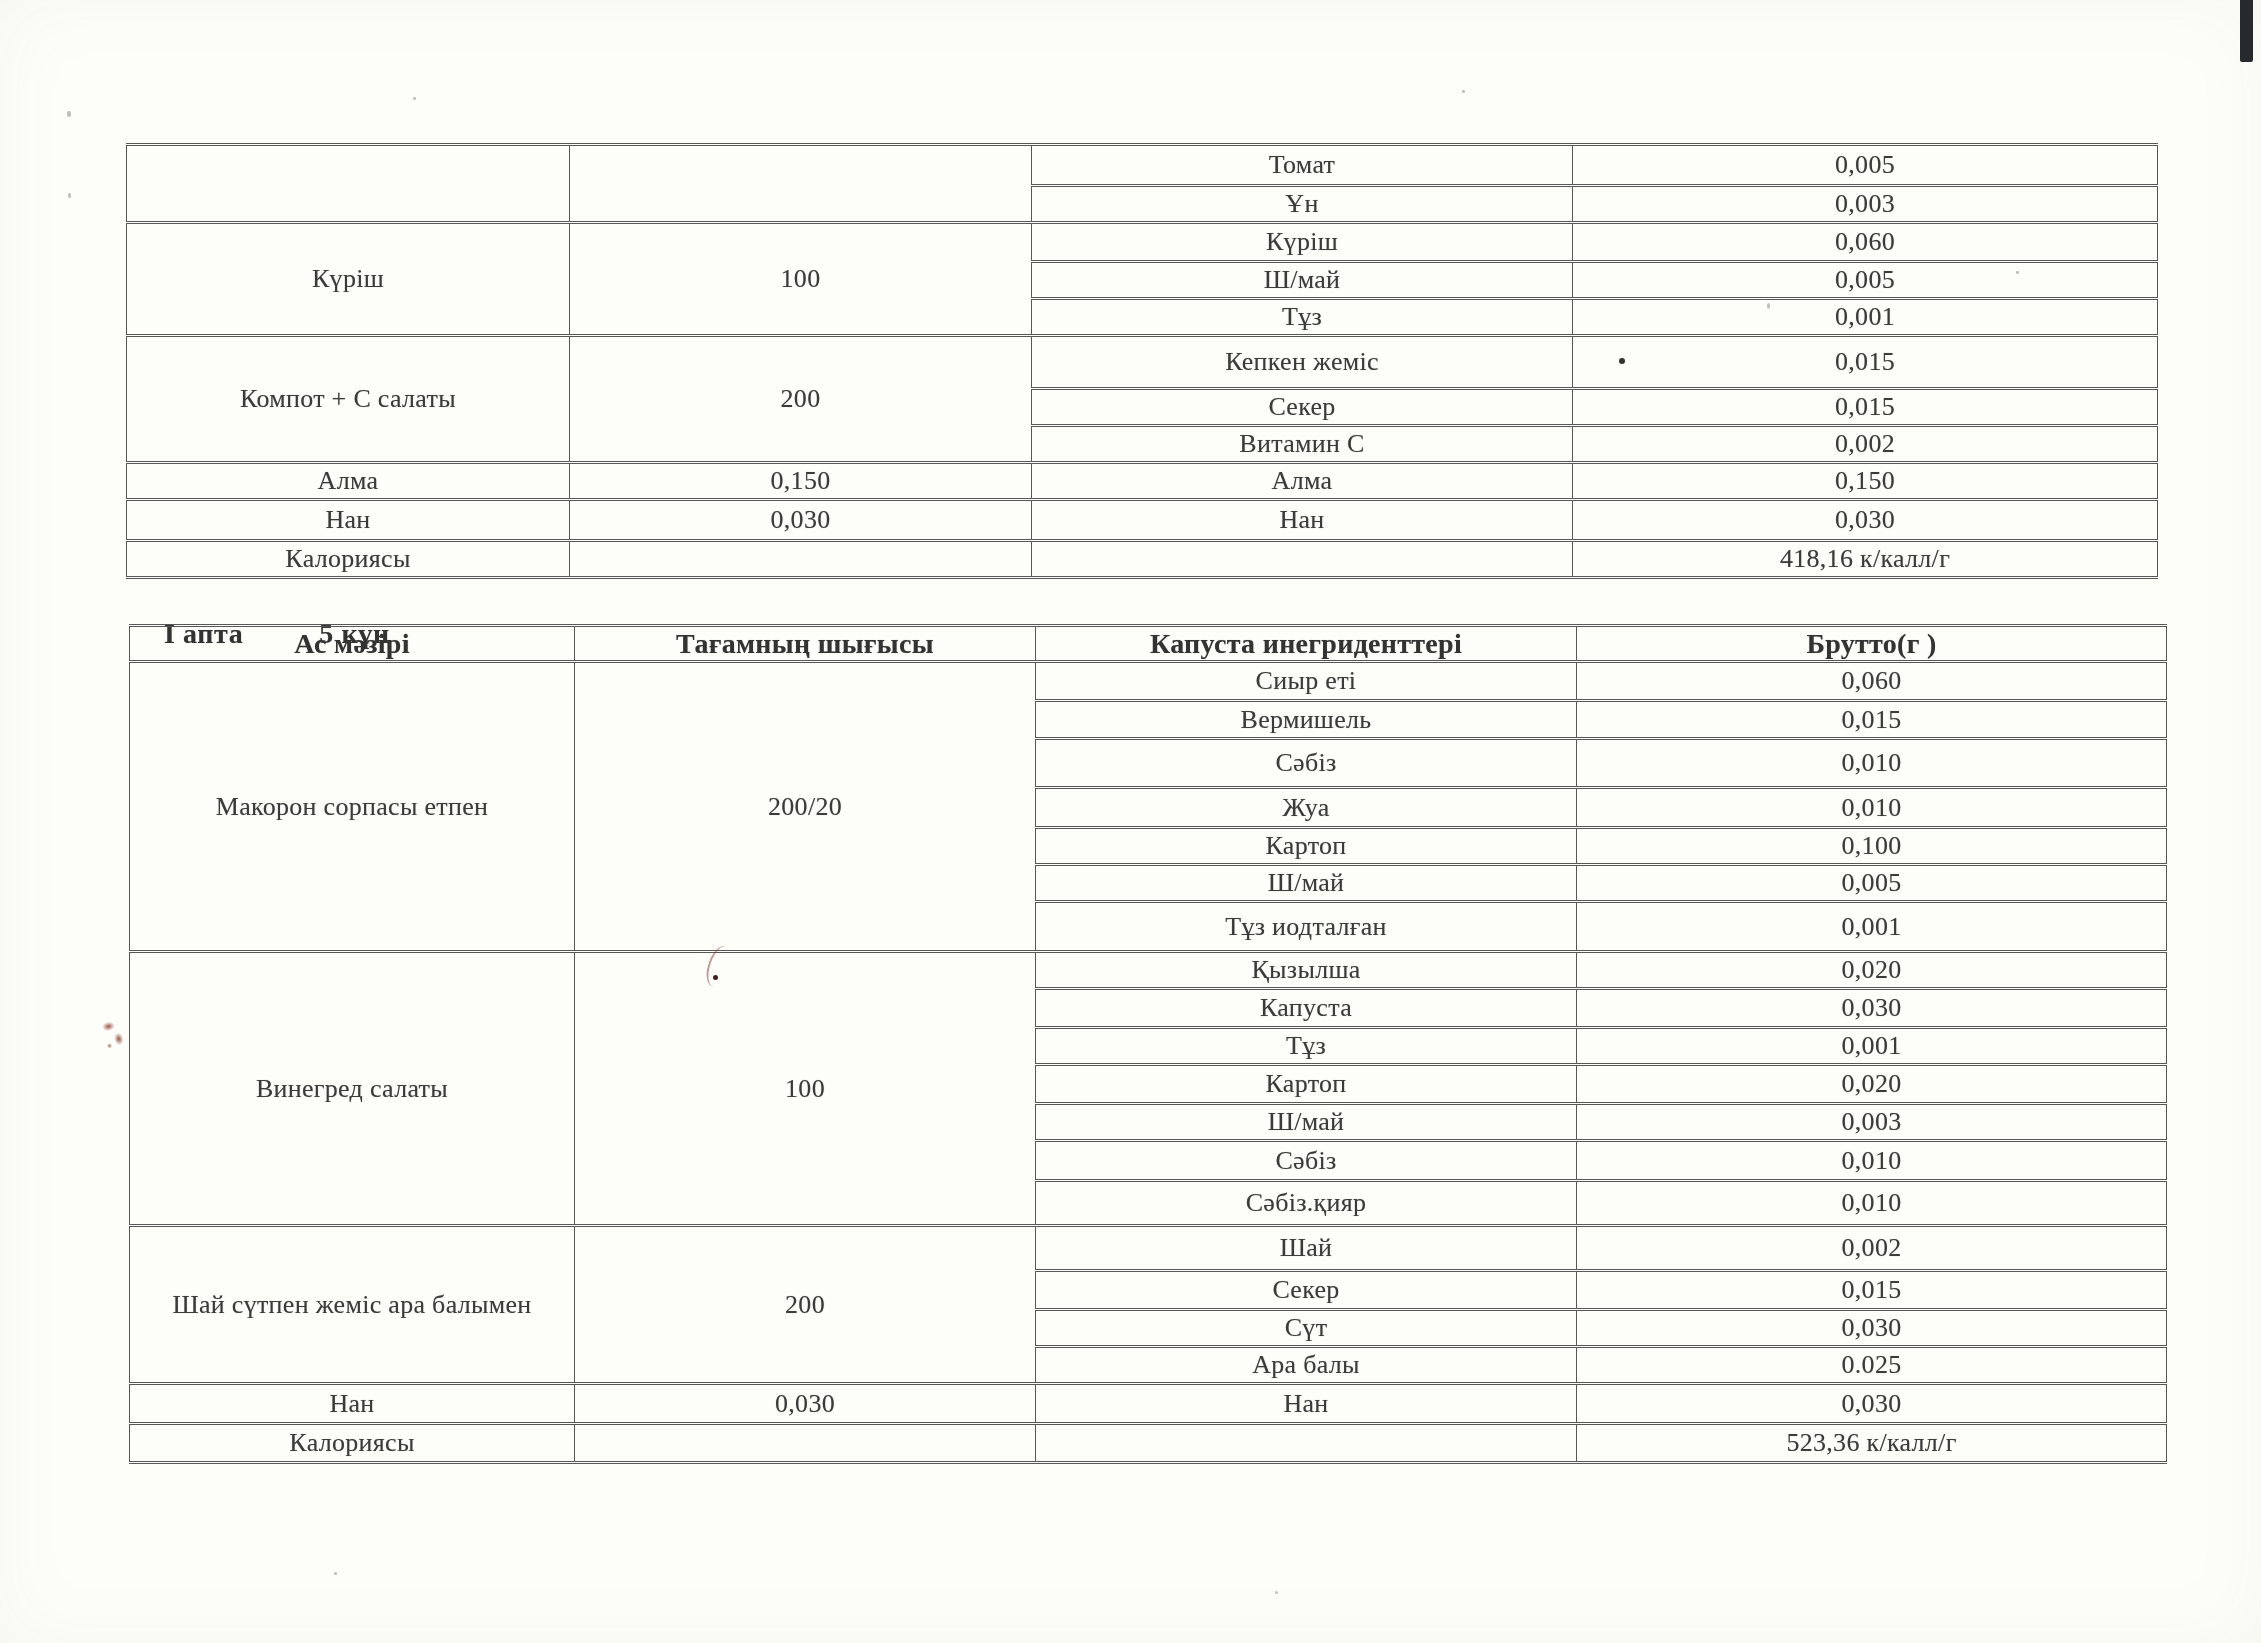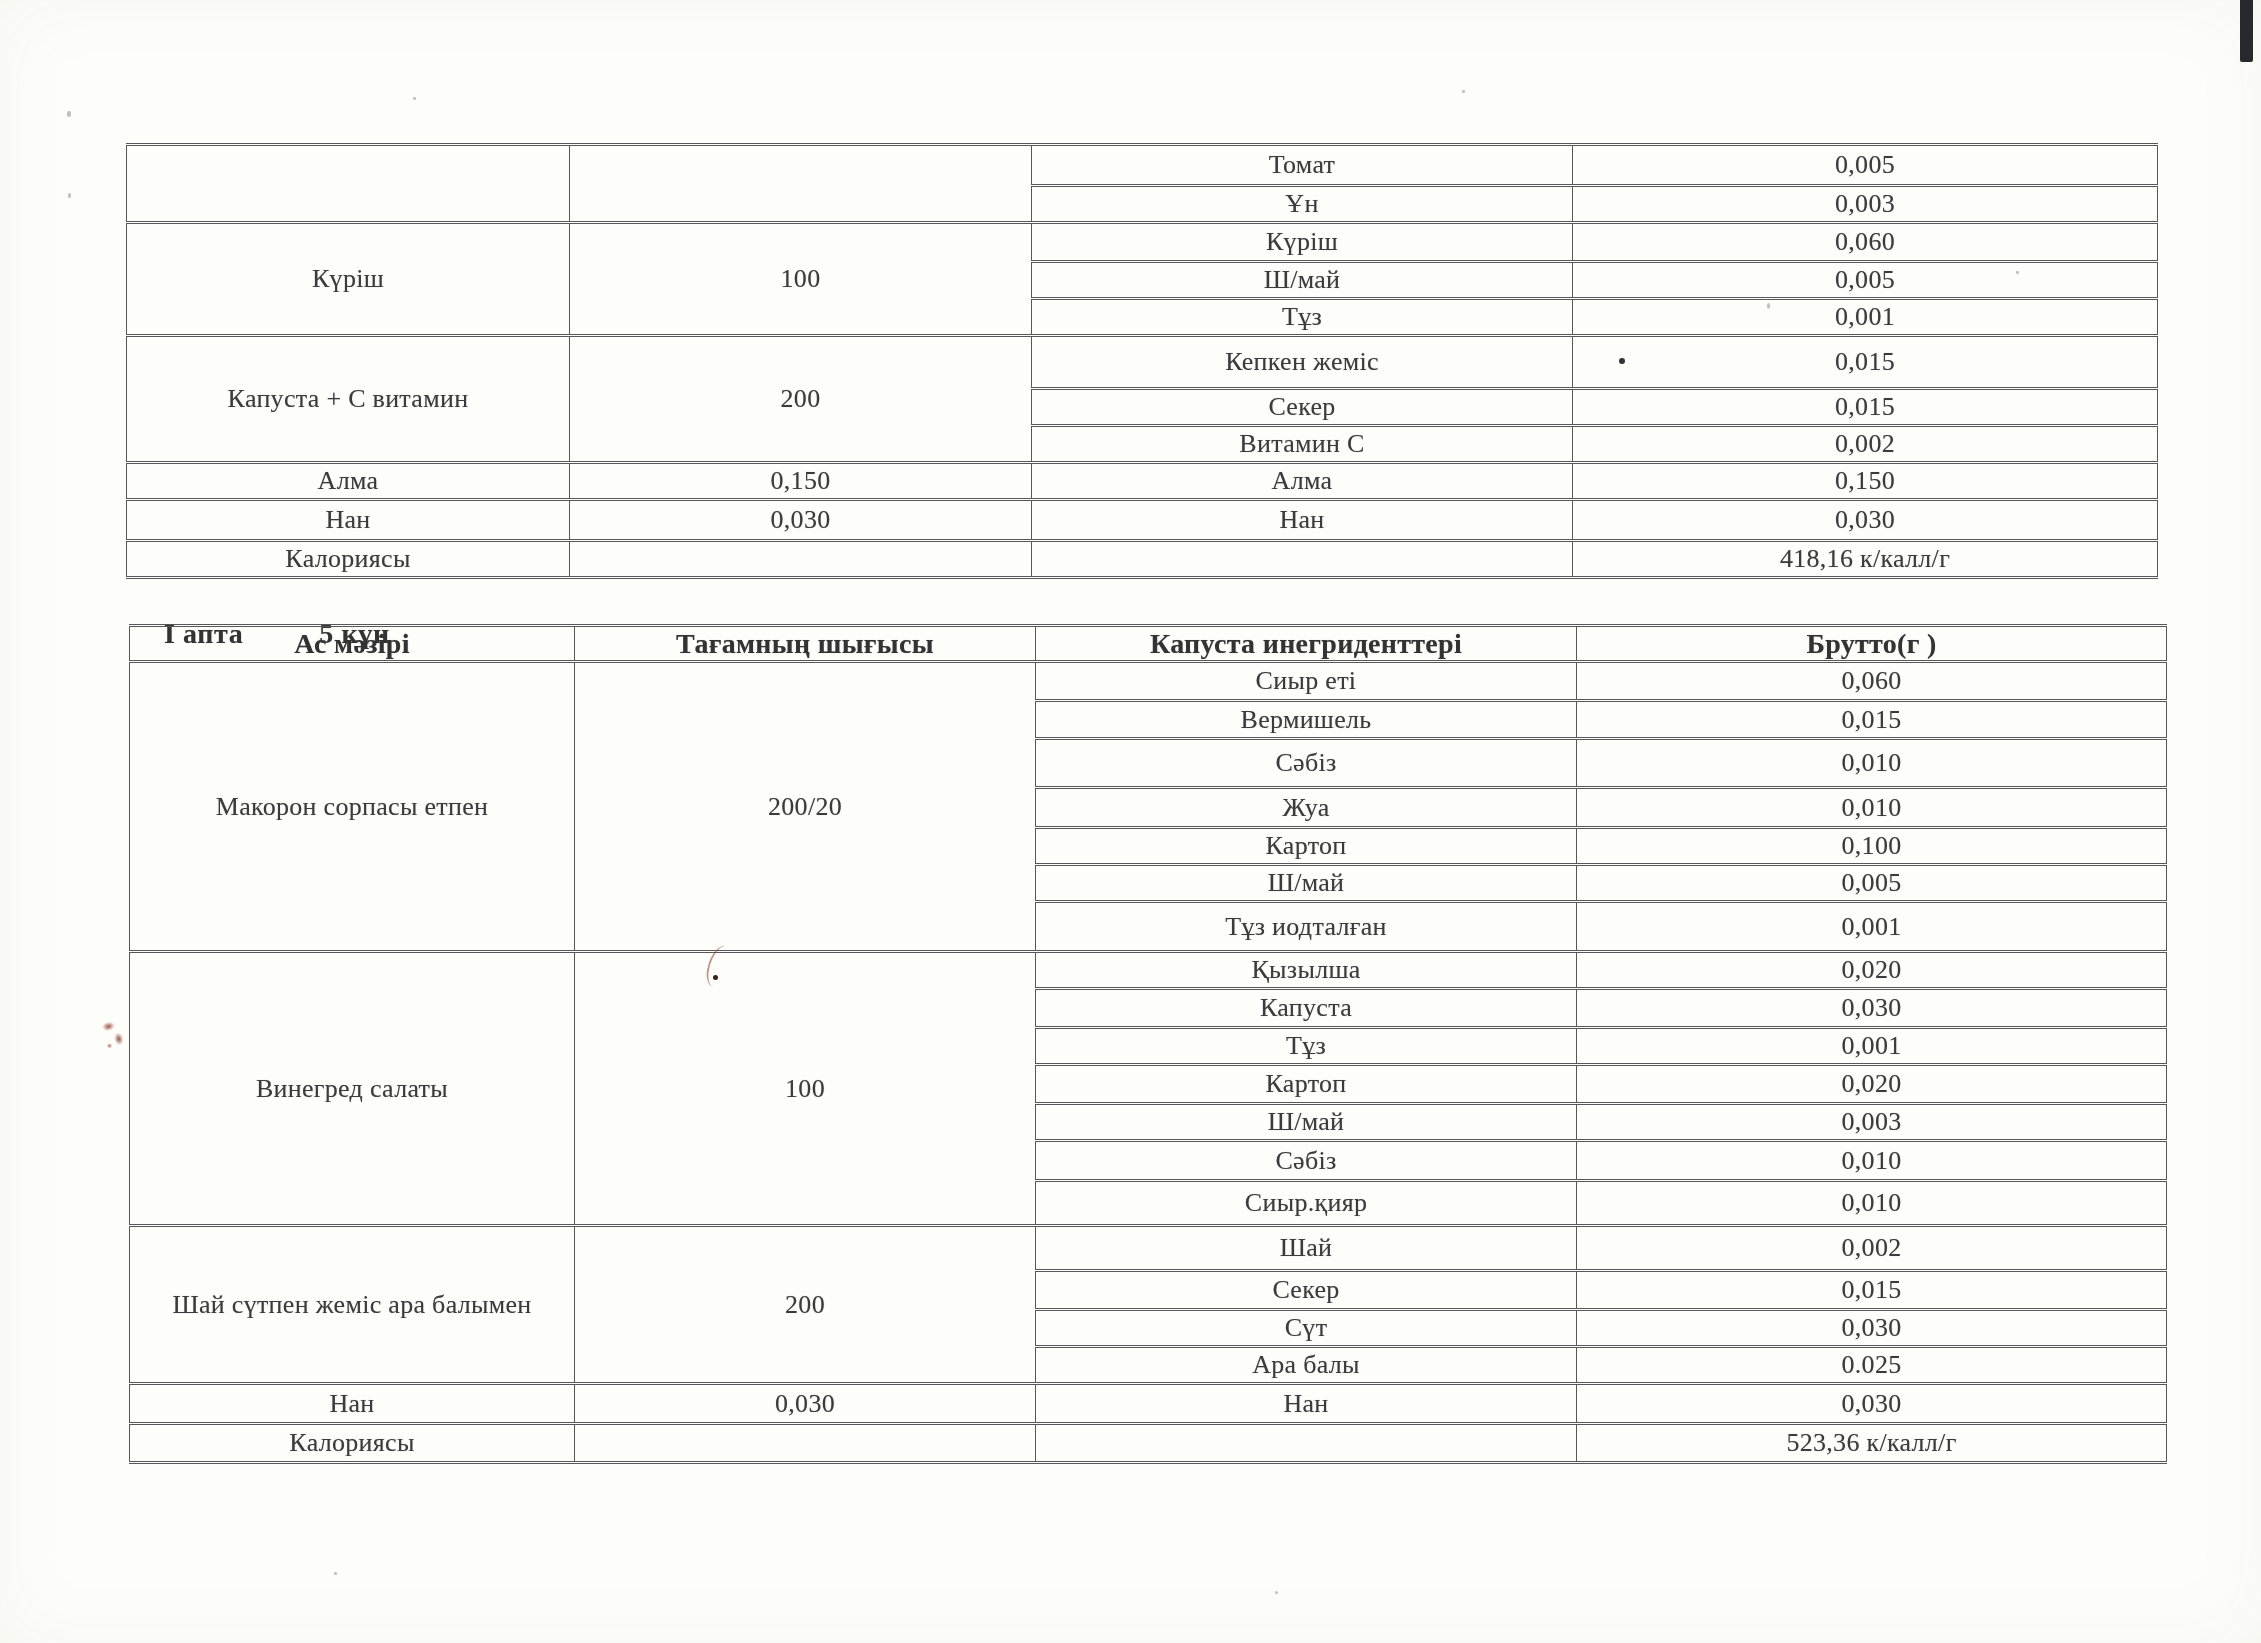--- a/index.html
+++ b/index.html
@@ -120,21 +120,21 @@
     </tr>
     <tr style="height:37px">
       <td>Ш/май</td>
       <td>0,005</td>
     </tr>
     <tr style="height:37px">
       <td>Тұз</td>
       <td>0,001</td>
     </tr>
     <tr style="height:53px">
-      <td class="grp" rowspan="3">Капуста + С витамин</td>
+      <td class="grp" rowspan="3">Компот + С салаты</td>
       <td class="grp" rowspan="3">200</td>
       <td>Кепкен жеміс</td>
       <td>0,015</td>
     </tr>
     <tr style="height:37px">
       <td>Секер</td>
       <td>0,015</td>
     </tr>
     <tr style="height:37px">
       <td>Витамин С</td>
@@ -229,21 +229,21 @@
     </tr>
     <tr style="height:37px">
       <td>Ш/май</td>
       <td>0,003</td>
     </tr>
     <tr style="height:40px">
       <td>Сәбіз</td>
       <td>0,010</td>
     </tr>
     <tr style="height:45px">
-      <td>Сиыр.қияр</td>
+      <td>Сәбіз.қияр</td>
       <td>0,010</td>
     </tr>
     <tr style="height:45px">
       <td class="grp" rowspan="4">Шай сүтпен жеміс ара балымен</td>
       <td class="grp" rowspan="4">200</td>
       <td>Шай</td>
       <td>0,002</td>
     </tr>
     <tr style="height:39px">
       <td>Секер</td>

